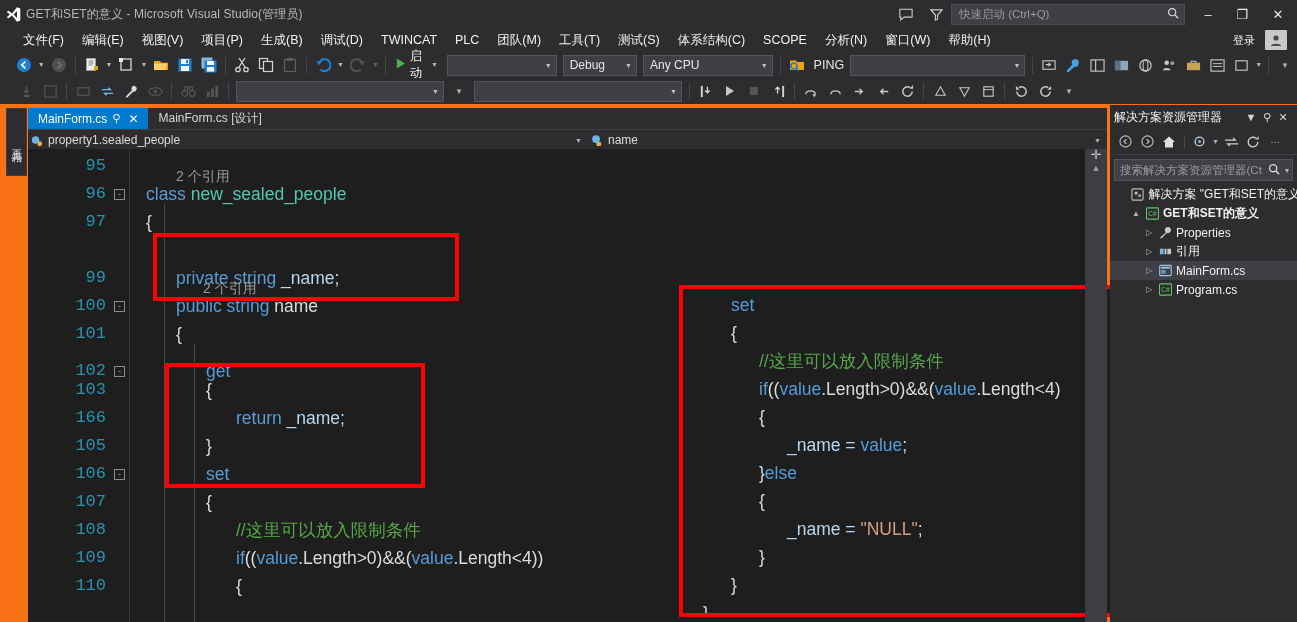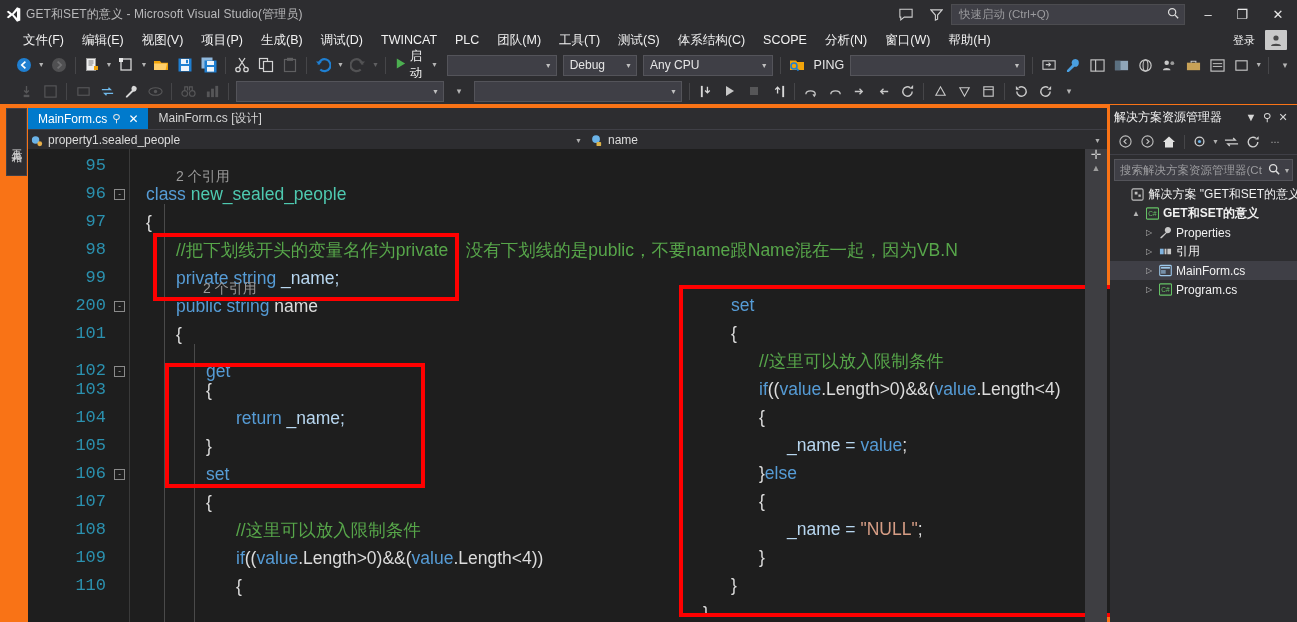--- a/index.html
+++ b/index.html
@@ -564,49 +564,45 @@
         <div class="cline" style="top: 31px;">
           <div class="lnum">96</div>
           <div class="fold">-</div>
           <div class="ctext" style="left: 118px;"><span class="k">class </span><span class="t">new_sealed_people</span></div>
         </div>
         <div class="refhint" style="top: 19px;">2 个引用</div>
         <div class="cline" style="top: 59px;">
           <div class="lnum">97</div>
           <div class="ctext" style="left: 118px;"><span class="p">{</span></div>
         </div>
-        <div class="cline" style="top: 87px;">
-          <div class="lnum">98</div>
-          <div class="ctext" style="left: 148px;"><span class="c">//把下划线开头的变量名作为private，没有下划线的是public，不要name跟Name混在一起，因为VB.N</span></div>
-        </div>
         <div class="cline" style="top: 115px;">
           <div class="lnum">99</div>
           <div class="ctext" style="left: 148px;"><span class="k">private </span><span class="k">string </span><span class="n">_name;</span></div>
         </div>
         <div class="refhint" style="left: 175px; top: 131px;">2 个引用</div>
         <div class="cline" style="top: 143px;">
-          <div class="lnum">200</div>
+          <div class="lnum">100</div>
           <div class="fold">-</div>
           <div class="ctext" style="left: 148px;"><span class="k">public </span><span class="k">string </span><span class="p">name</span></div>
         </div>
         <div class="cline" style="top: 171px;">
           <div class="lnum">101</div>
           <div class="ctext" style="left: 148px;"><span class="p">{</span></div>
         </div>
         <div class="cline" style="top: 208px;">
           <div class="lnum">102</div>
           <div class="fold">-</div>
           <div class="ctext" style="left: 178px;"><span class="k">get</span></div>
         </div>
         <div class="cline" style="top: 227px;">
           <div class="lnum">103</div>
           <div class="ctext" style="left: 178px;"><span class="p">{</span></div>
         </div>
         <div class="cline" style="top: 255px;">
-          <div class="lnum">104</div>
+          <div class="lnum">166</div>
           <div class="ctext" style="left: 208px;"><span class="k">return </span><span class="n">_name;</span></div>
         </div>
         <div class="cline" style="top: 283px;">
           <div class="lnum">105</div>
           <div class="ctext" style="left: 178px;"><span class="p">}</span></div>
         </div>
         <div class="cline" style="top: 311px;">
           <div class="lnum">106</div>
           <div class="fold">-</div>
           <div class="ctext" style="left: 178px;"><span class="k">set</span></div>

